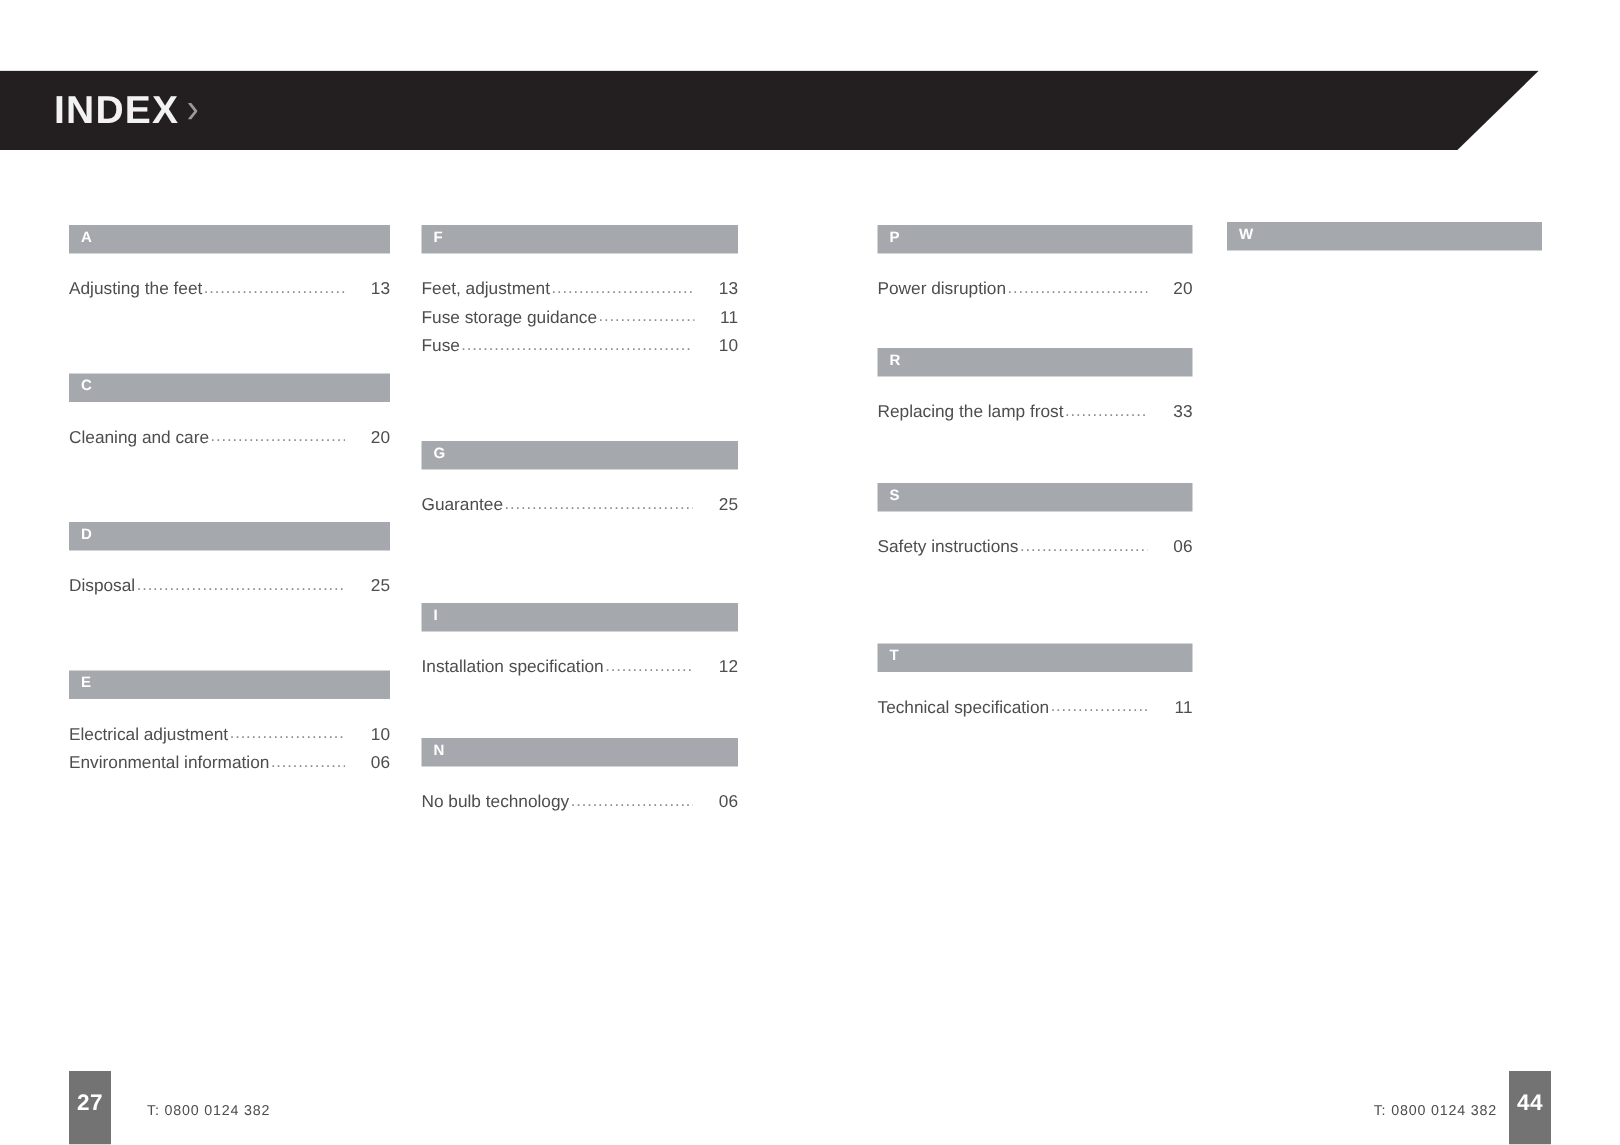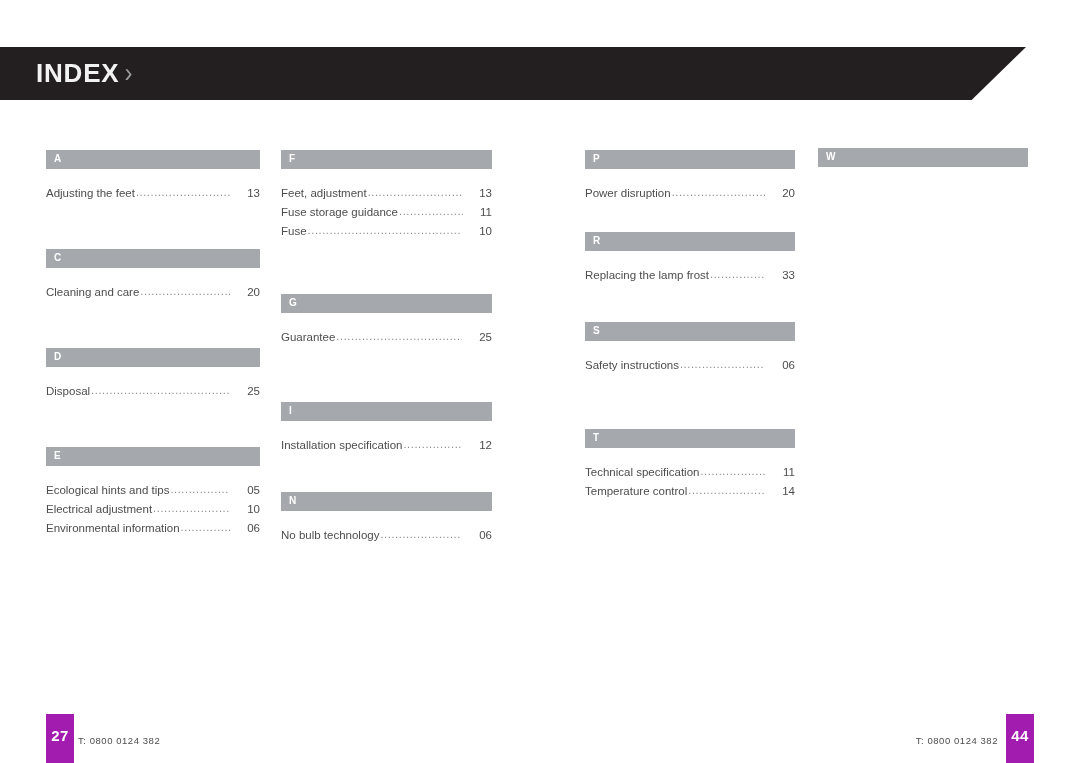--- a/index.html
+++ b/index.html
@@ -119,41 +119,42 @@
     position: absolute;
     left: 0;
     top: 714px;
     width: 1080px;
     height: 49px;
   }
   .page-tab {
     position: absolute;
     width: 28px;
     height: 49px;
-    background: #a21caf;
+    background: #737373;
     color: #ffffff;
     font-size: 15px;
     font-weight: bold;
     display: flex;
     align-items: flex-start;
     justify-content: center;
     padding-top: 13px;
     box-sizing: border-box;
     letter-spacing: 0.3px;
   }
   .page-tab-left  { left: 46px; }
   .page-tab-right { left: 1006px; }
 
   .phone {
     position: absolute;
     top: 21px;
     font-size: 9.5px;
     color: #4d4d4d;
     letter-spacing: 0.55px;
     white-space: nowrap;
+    margin-left: 20px;
   }
   .phone-left  { left: 78px; }
   .phone-right { right: 82px; text-align: right; }
 </style>
 </head>
 <body>
 
 <div class="header-band"></div>
 <div class="header-title">
   <span>INDEX</span>
@@ -197,25 +198,20 @@
             <span class="entry-page">25</span>
           </div>
         </div>
       </div>
       <div class="letter-block" style="top: 319px;">
         <div class="letter-bar">
           <span>E</span>
         </div>
         <div class="entries">
           <div class="entry">
-            <span class="entry-title">Ecological hints and tips</span>
-            <span class="entry-dots"></span>
-            <span class="entry-page">05</span>
-          </div>
-          <div class="entry">
             <span class="entry-title">Electrical adjustment</span>
             <span class="entry-dots"></span>
             <span class="entry-page">10</span>
           </div>
           <div class="entry">
             <span class="entry-title">Environmental information</span>
             <span class="entry-dots"></span>
             <span class="entry-page">06</span>
           </div>
         </div>
@@ -321,25 +317,20 @@
       <div class="letter-block" style="top: 301px;">
         <div class="letter-bar">
           <span>T</span>
         </div>
         <div class="entries">
           <div class="entry">
             <span class="entry-title">Technical specification</span>
             <span class="entry-dots"></span>
             <span class="entry-page">11</span>
           </div>
-          <div class="entry">
-            <span class="entry-title">Temperature control</span>
-            <span class="entry-dots"></span>
-            <span class="entry-page">14</span>
-          </div>
         </div>
       </div>
     </div>
   <div class="index-col col-d">
       <div class="letter-block" style="top: 20px;">
         <div class="letter-bar">
           <span>W</span>
         </div>
       </div>
     </div>

